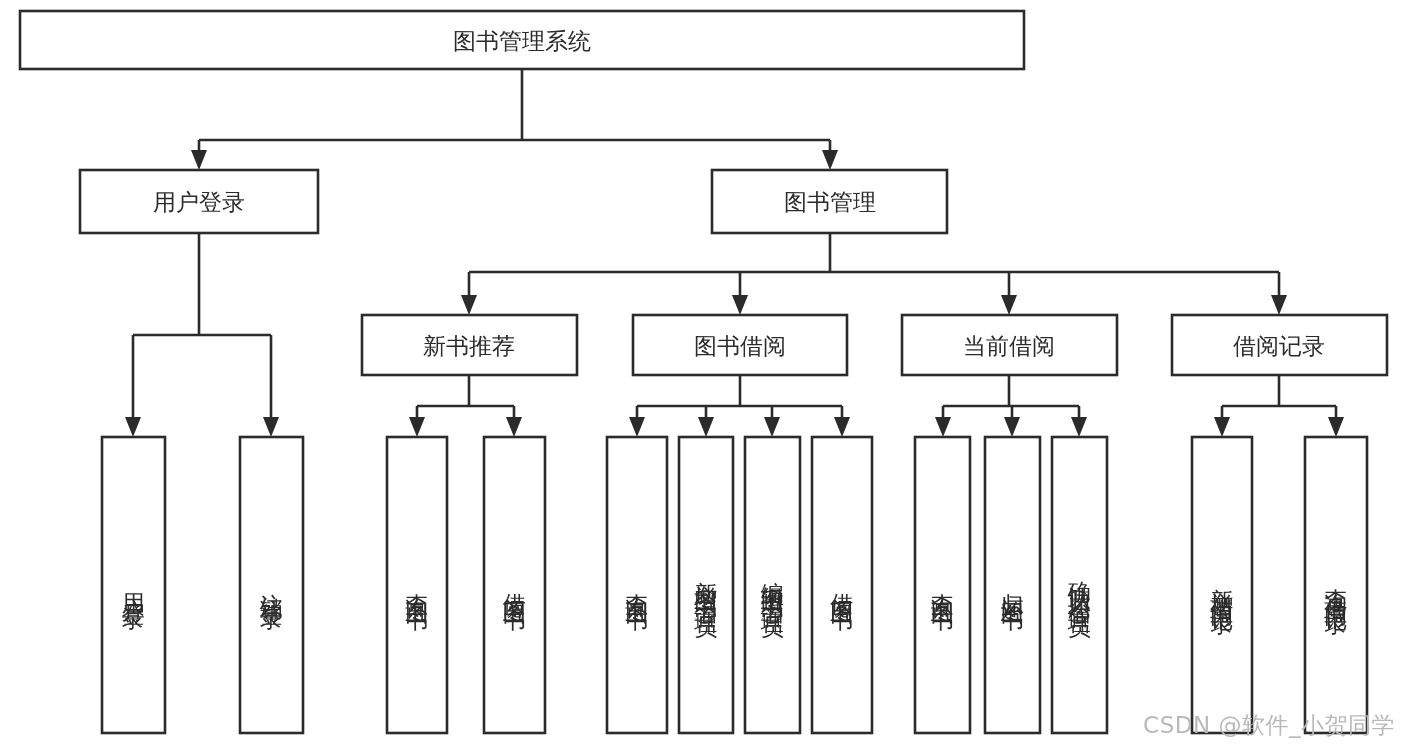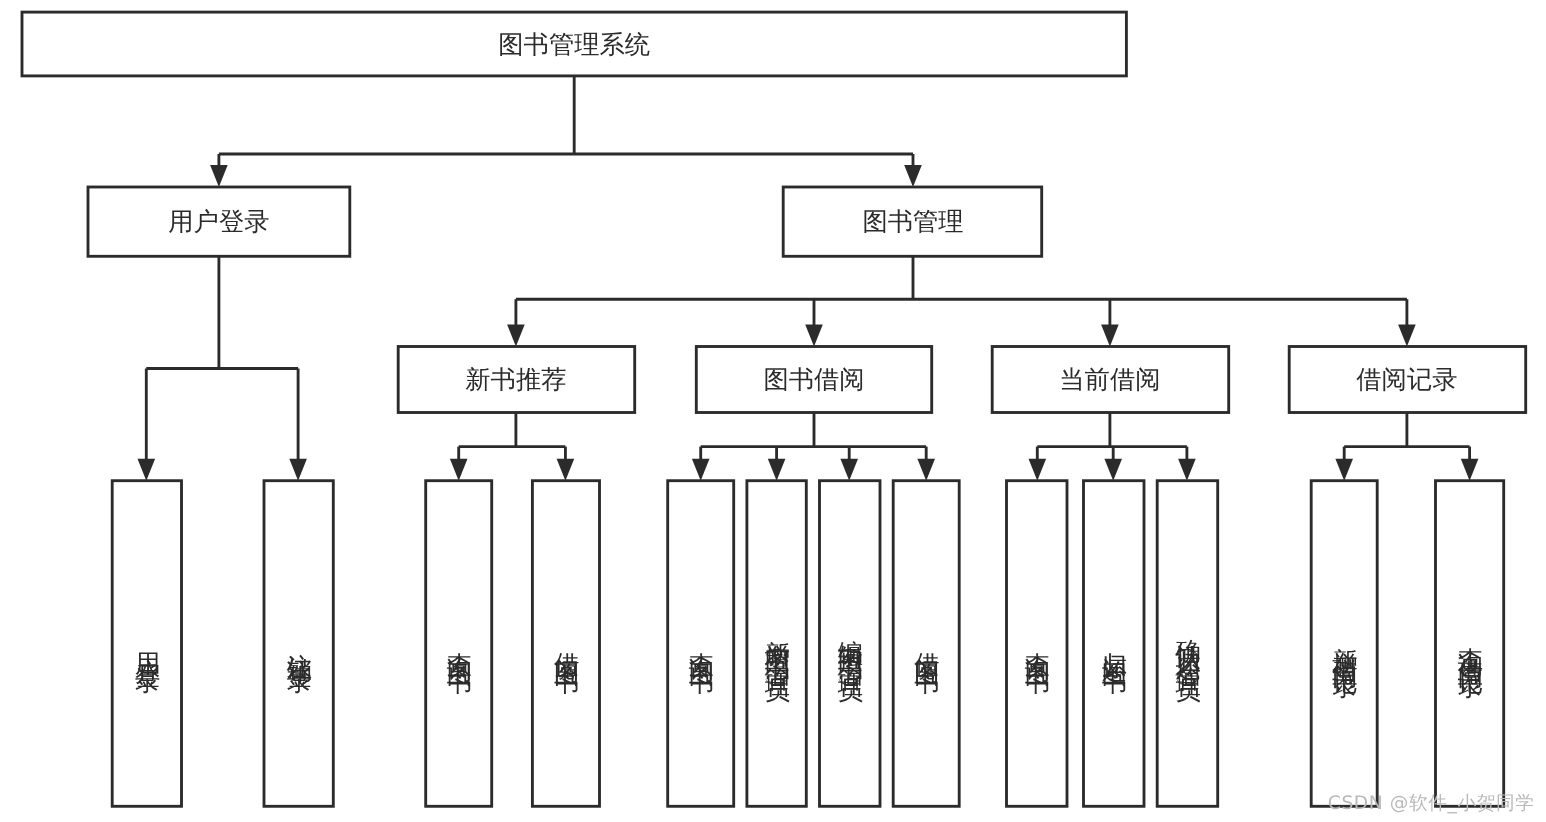--- a/index.html
+++ b/index.html
@@ -65,21 +65,21 @@
     letter-spacing: 5px;
     color: #2b2b2b;
     white-space: nowrap;
     text-align: center;
   }
   .watermark {
     position: absolute;
     right: 10px;
     bottom: 6px;
     font-family: "DejaVu Sans", "Liberation Sans", sans-serif;
-    font-size: 17px;
+    font-size: 23px;
     color: #b9b9b9;
     letter-spacing: 0.5px;
     white-space: nowrap;
   }
 </style>
 </head>
 <body>
 
 <div id="diagram-root">
 

